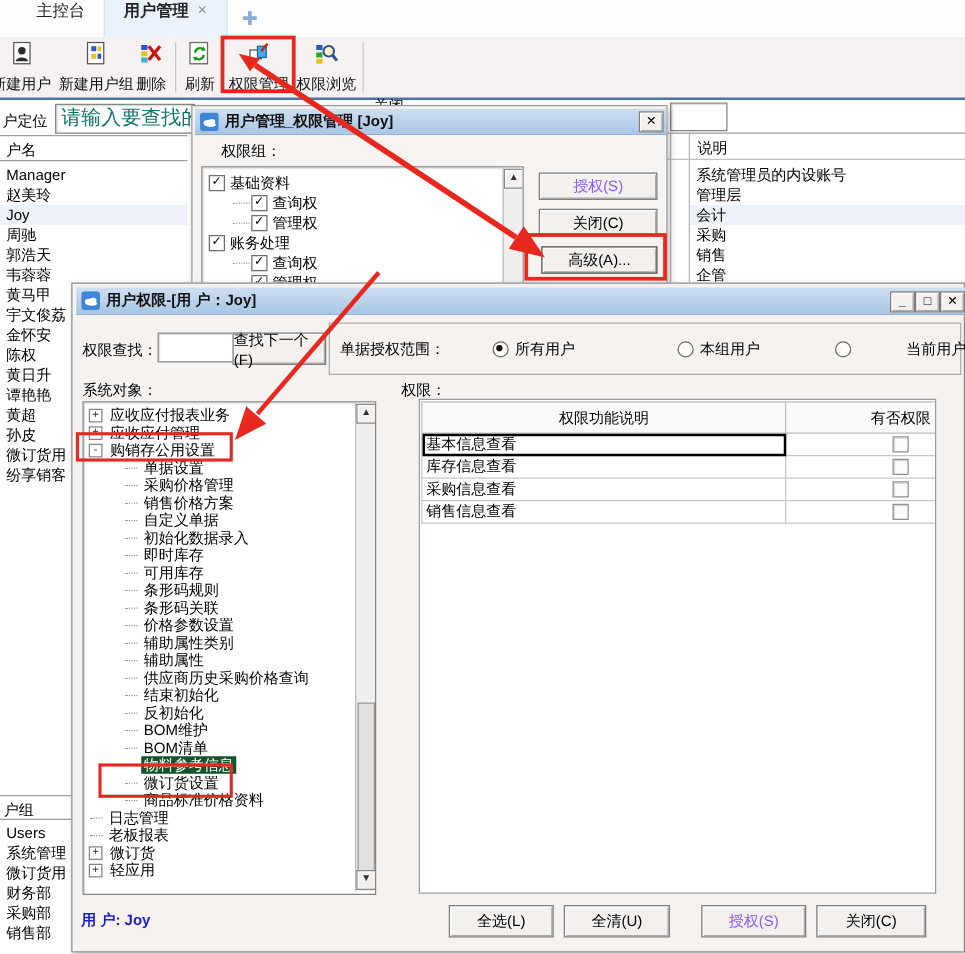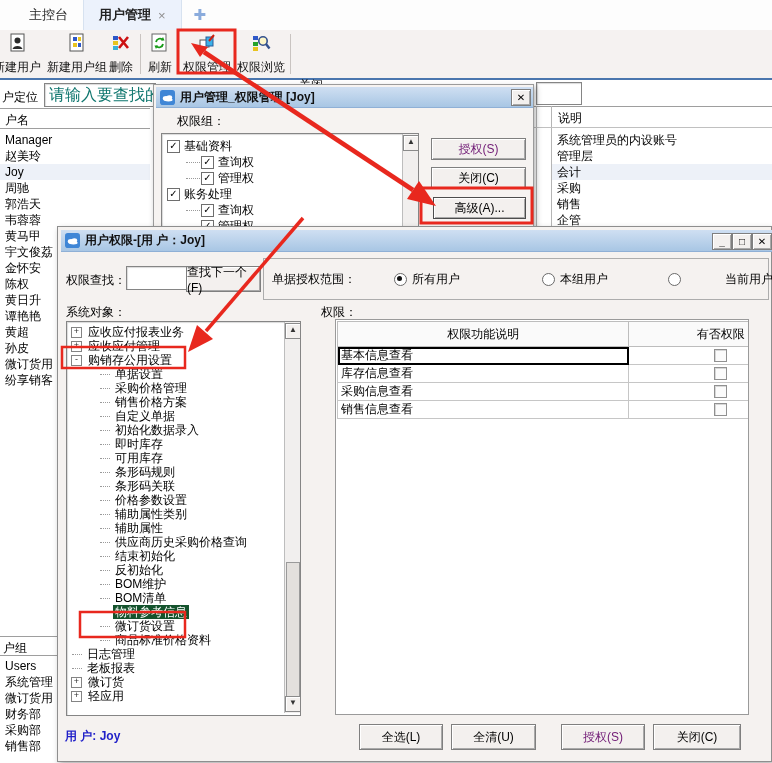--- a/index.html
+++ b/index.html
@@ -5,32 +5,32 @@
   html,body{margin:0;padding:0;}
   body{
     width:772px;height:763px;position:relative;overflow:hidden;
     font-family:"Liberation Sans","DejaVu Sans",sans-serif;
     background:#ffffff;color:#000;
   }
   .abs{position:absolute;}
   
   .tabbar{left:0;top:0;width:772px;height:30px;background:#fdfdfd;border-bottom:1px solid #dbe4f0;display:flex;align-items:stretch;}
   .edge-chip{left:0;top:4px;width:9px;height:20px;background:#6b6f77;border:1px solid #3c3f45;}
-  .tab{display:flex;align-items:center;padding:0 15px;font-size:13px;color:#222;}
+  .tab{display:flex;align-items:flex-start;padding:0 15px;font-size:13px;color:#222;}
   .tab.active{background:#ecf2fc;border-left:1px solid #d7e2f0;border-right:1px solid #d7e2f0;font-weight:bold;}
   .tab-close{margin-left:7px;color:#909090;font-size:13px;font-weight:normal;}
   .tab-add{display:flex;align-items:center;padding:0 12px;color:#8aabdc;font-size:15px;font-weight:bold;}
   
   .toolbar{left:0;top:30px;width:772px;height:48px;background:#f5f2f1;border-bottom:2px solid #4a76ae;}
   .tbtn{position:absolute;top:2px;height:43px;display:flex;flex-direction:column;align-items:center;justify-content:space-between;padding:1px 0 2px 0;font-size:12px;white-space:nowrap;color:#111;}
   .tsep{position:absolute;top:4px;width:1px;height:40px;background:#c9c4c1;}
   .ticon{width:20px;height:20px;}
   
   .btn{background:#f3f0ee;border:1px solid #7f7f7f;box-shadow:inset 1px 1px 0 #ffffff,inset -1px -1px 0 #a9a9a9;font-size:12px;display:flex;align-items:center;justify-content:center;color:#000;}
-  .btn.disabled{color:#701a75;}
+  .btn.disabled{color:#8b5cf6;}
   .sunken{background:#ffffff;border:1px solid #858585;box-shadow:inset 1px 1px 1px rgba(0,0,0,.15);}
   .titlebar{background:linear-gradient(#cfdff2,#a8c6e4);border-bottom:1px solid #8fb0d6;display:flex;align-items:center;padding:0 4px;font-size:12px;font-weight:bold;color:#111;}
   .appicon{width:15px;height:15px;margin-right:5px;flex:0 0 auto;}
   .winbtn{width:18px;height:15px;font-size:10px;font-weight:bold;line-height:12px;}
   .lbl{font-size:12px;color:#000;white-space:nowrap;}
   
   .grid-row{height:16px;line-height:16px;font-size:12px;padding-left:5px;white-space:nowrap;overflow:hidden;}
   .grid-row.hl{background:#edf1f8;}
   .hdr{font-size:12px;color:#000;}
   .hline{background:#9e9e9e;height:1px;}

